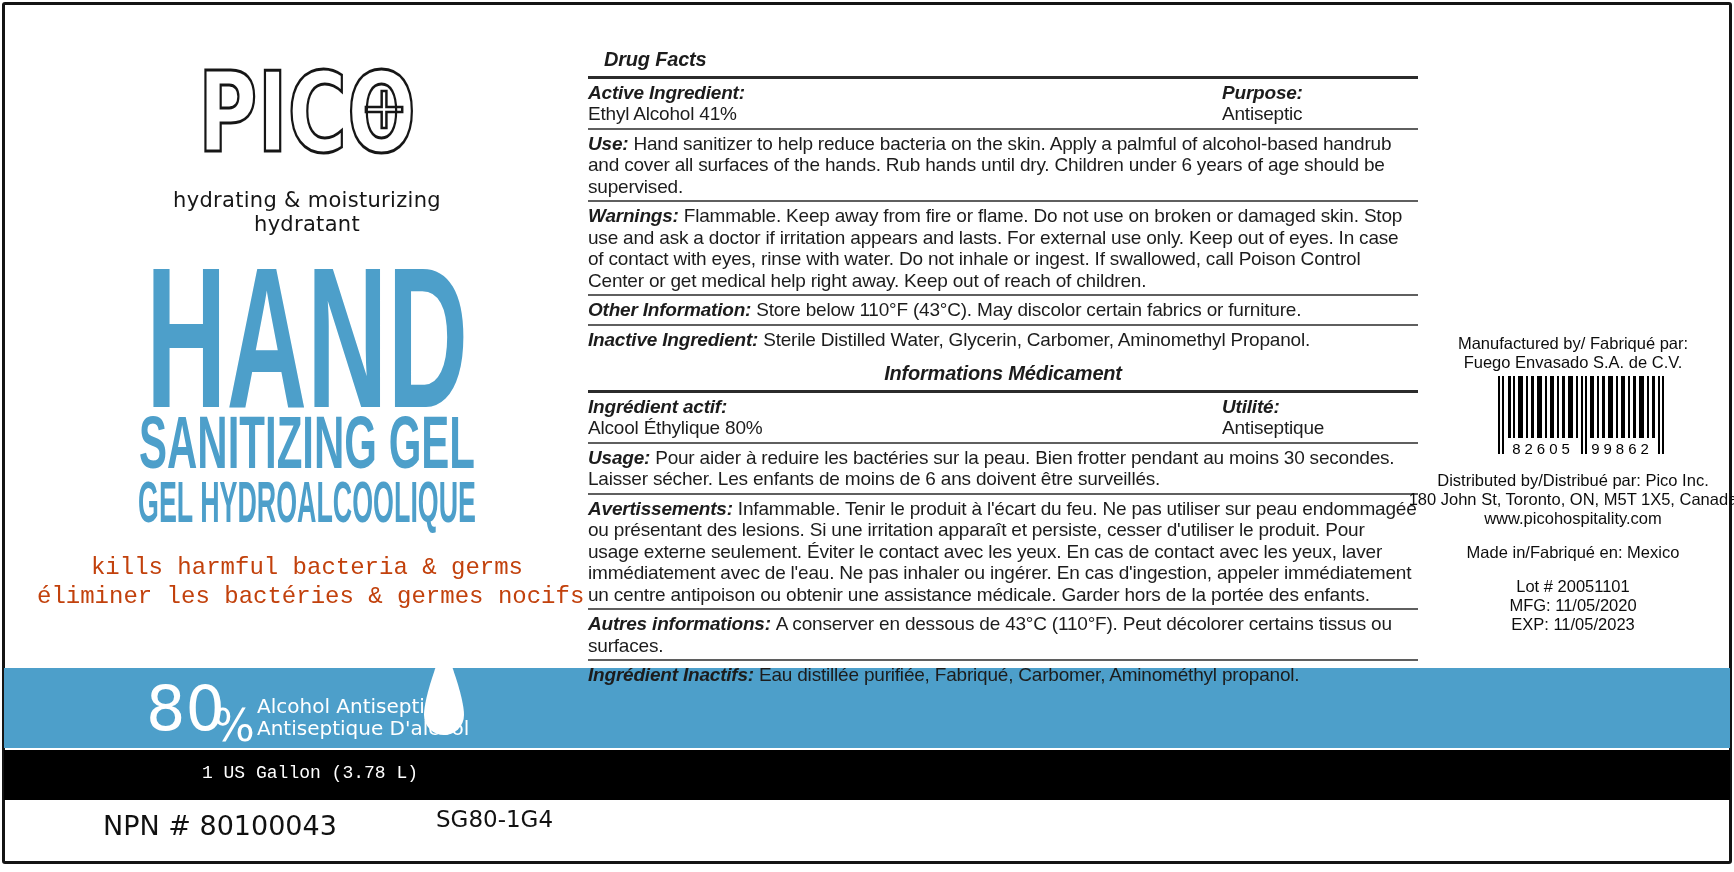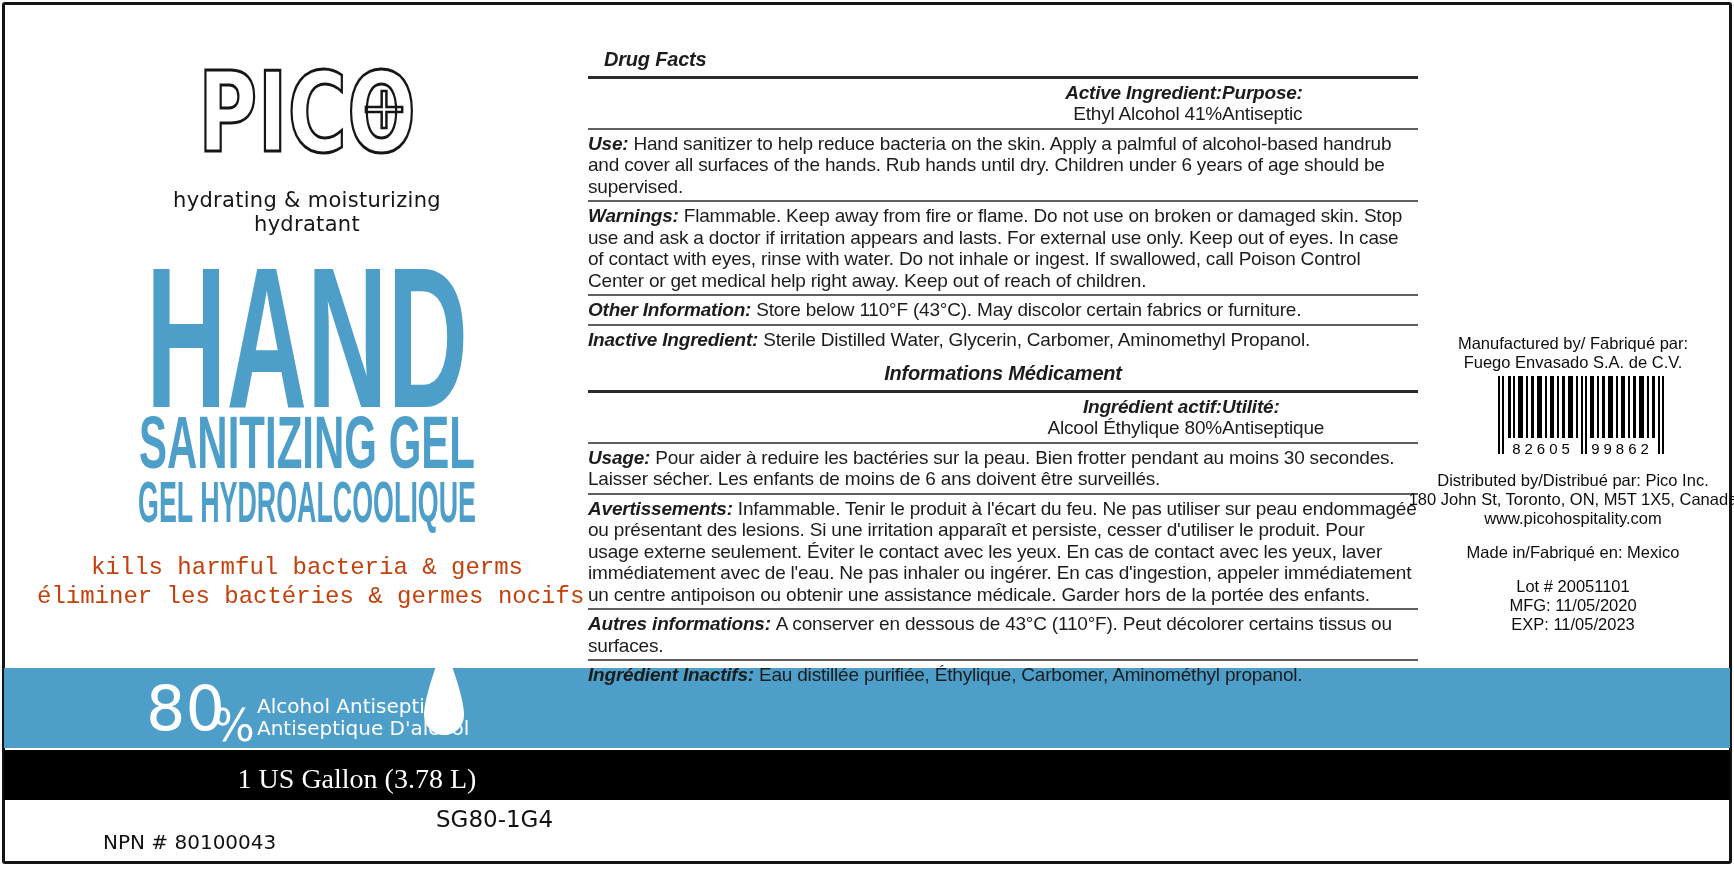--- a/index.html
+++ b/index.html
@@ -42,38 +42,38 @@
   }
   .alc-line{
     position:absolute;left:257px;color:#fff;
     font-family:"DejaVu Sans",sans-serif;font-size:20px;font-weight:500;white-space:nowrap;
   }
   .alc1{top:694px;}
   .alc2{top:716px;}
   .droplet{position:absolute;left:422px;top:644px;}
   .gallon{
     position:absolute;left:0;top:763px;width:620px;text-align:center;color:#fff;
-    font-family:Liberation Serif, serif;font-size:28px;font-weight:500;margin-left:47px;
+    font-family:Liberation Mono, monospace;font-size:18px;font-weight:500;
   }
   .npn{
-    position:absolute;left:103px;top:830px;
-    font-family:"DejaVu Sans",sans-serif;font-size:20px;font-weight:500;color:#111;
+    position:absolute;left:103px;top:810px;
+    font-family:"DejaVu Sans",sans-serif;font-size:27px;font-weight:500;color:#111;
   }
   .sku{
     position:absolute;left:436px;top:806px;
     font-family:"DejaVu Sans",sans-serif;font-size:23px;font-weight:500;color:#111;
   }
 
   
   .df-col{position:absolute;left:588px;top:48px;width:830px;font-size:19px;letter-spacing:-.2px;}
   .df-title{font-size:20px;font-weight:bold;font-style:italic;margin:0 0 5px 16px;}
   .fr-title{font-size:20px;font-weight:bold;font-style:italic;margin:12px 0 5px 0;text-align:center;}
   .rule{height:2px;background:#5f5f5f;margin:3px 0;}
   .rule.dark{background:#2b2b2b;height:2.5px;}
-  .df-row{display:flex;justify-content:flex-end;line-height:21.5px;}
+  .df-row{display:flex;justify-content:space-between;line-height:21.5px;}
   .df-right{width:196px;text-align:left;flex:none;}
   .bi{font-weight:bold;font-style:italic;}
   .df-p{margin:2px 0 3px 0;line-height:21.5px;}
   .df-p .bi{margin-right:5px;}
 
   
   .right-col-item{
     position:absolute;left:1400px;width:346px;text-align:center;
     font-size:16.5px;line-height:18.5px;color:#0d0d0d;
   }
@@ -172,21 +172,21 @@
     <span class="bi">Avertissements:</span><span>Infammable. Tenir le produit à l'écart du feu. Ne pas utiliser sur peau endommagée ou présentant des lesions. Si une irritation apparaît et persiste, cesser d'utiliser le produit. Pour usage externe seulement. Éviter le contact avec les yeux. En cas de contact avec les yeux, laver immédiatement avec de l'eau. Ne pas inhaler ou ingérer. En cas d'ingestion, appeler immédiatement un centre antipoison ou obtenir une assistance médicale. Garder hors de la portée des enfants.</span>
   </p>
   <div class="rule"></div>
 
   <p class="df-p">
     <span class="bi">Autres informations:</span><span>A conserver en dessous de 43°C (110°F). Peut décolorer certains tissus ou surfaces.</span>
   </p>
   <div class="rule"></div>
 
   <p class="df-p">
-    <span class="bi">Ingrédient Inactifs:</span><span>Eau distillée purifiée, Éthylique, Carbomer, Aminométhyl propanol.</span>
+    <span class="bi">Ingrédient Inactifs:</span><span>Eau distillée purifiée, Fabriqué, Carbomer, Aminométhyl propanol.</span>
   </p>
 </div>
 
 <div class="right-col-item" style="top:334px;">Manufactured by/ Fabriqué par:</div>
 <div class="right-col-item" style="top:353px;">Fuego Envasado S.A. de C.V.</div>
 
 <svg class="barcode-svg" width="170" height="84" viewBox="0 0 170 84">
   <g fill="#000">
     <rect x="0" y="0" width="2" height="78"></rect>
     <rect x="4" y="0" width="2" height="78"></rect>

